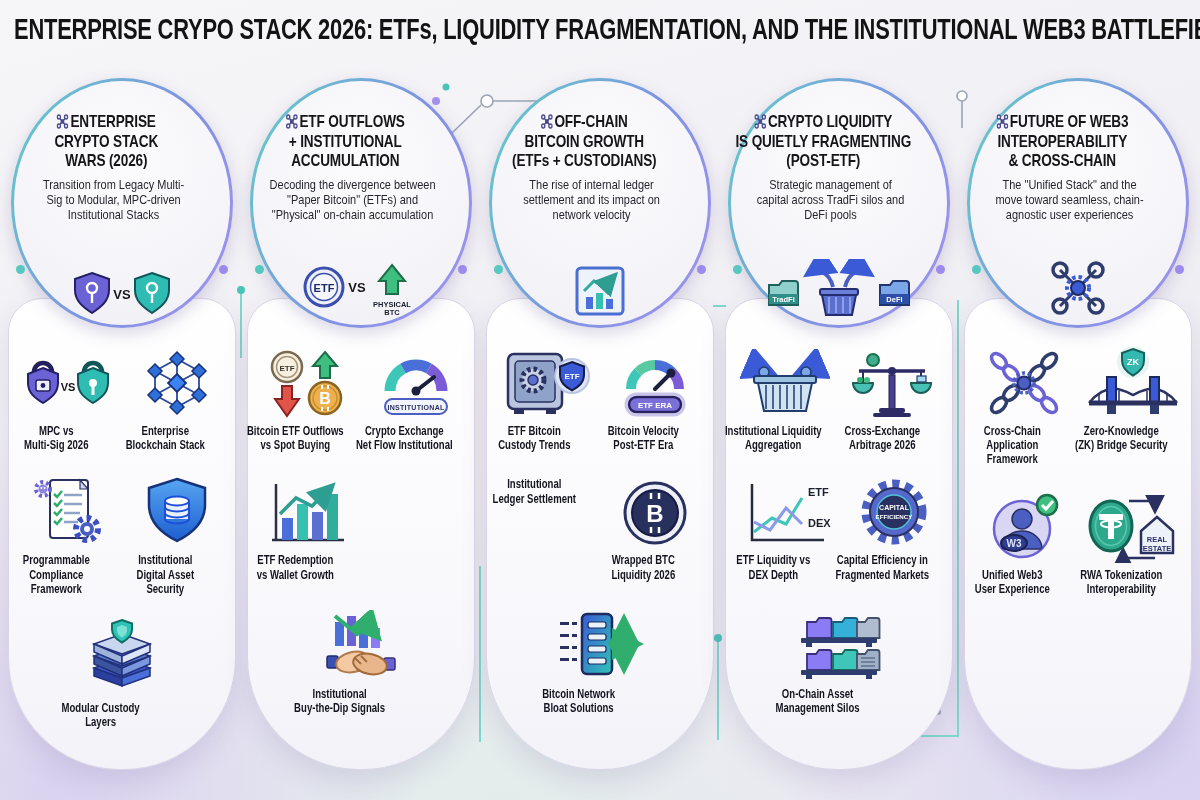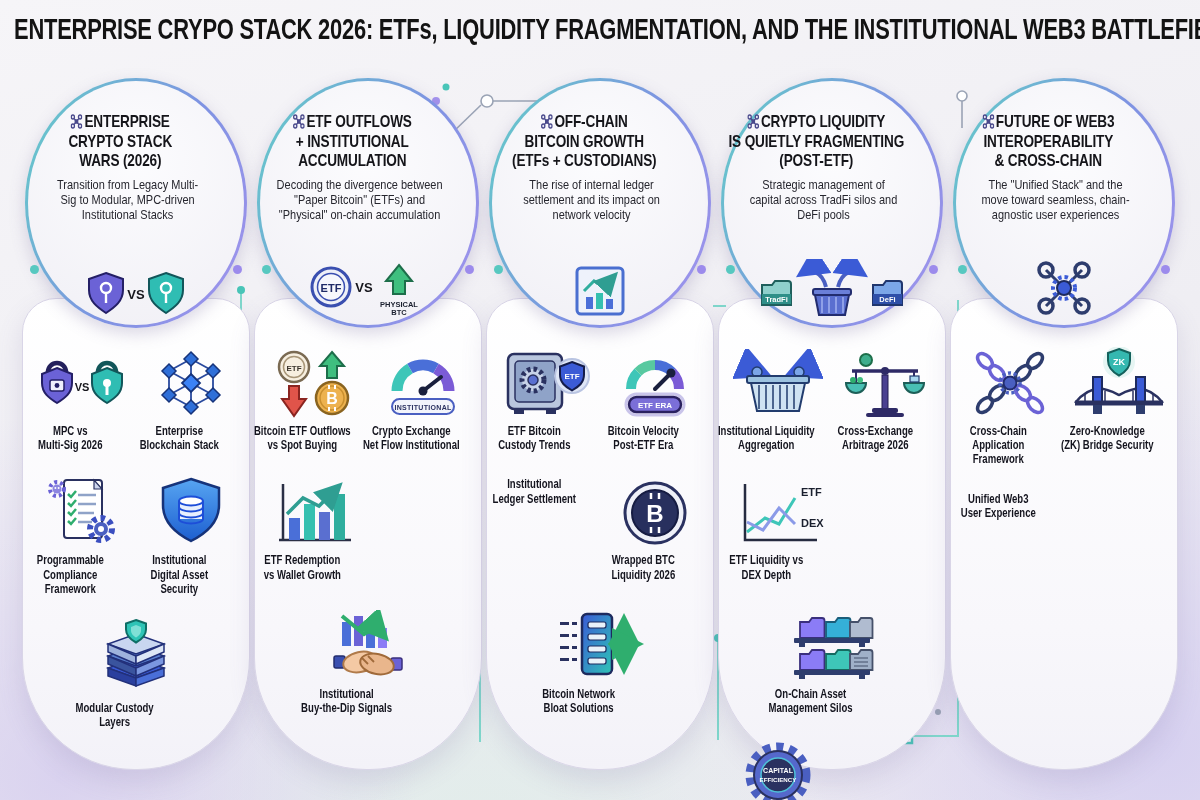--- a/index.html
+++ b/index.html
@@ -12,21 +12,21 @@
     radial-gradient(circle at 97% 93%, rgba(210,203,240,.8), transparent 28%),
     radial-gradient(circle at 40% 108%, rgba(219,238,229,.65), transparent 32%),
     linear-gradient(165deg,#f6f5f8,#efeef3 55%,#eae8f1);
 }
 .main-title{
   position:absolute;top:12px;left:14px;
   font-size:30px;font-weight:bold;color:#131313;
   white-space:nowrap;letter-spacing:-.3px;
   transform:scaleX(.73);transform-origin:left center;
 }
-.columns{position:absolute;top:78px;left:0;right:0;display:flex;justify-content:center;z-index:1}
+.columns{position:absolute;top:78px;left:0;right:0;display:flex;justify-content:center;gap:7px;z-index:1}
 .column{width:232px;display:flex;flex-direction:column;align-items:center;position:relative}
 .bubble-ring{
   width:222px;height:250px;border-radius:50%;padding:3px;
   background:linear-gradient(115deg,#62cfc7,#7e93e2 55%,#a493ee);
   box-shadow:0 6px 16px rgba(110,100,150,.25);
   position:relative;z-index:2;
 }
 .bubble{
   width:100%;height:100%;border-radius:50%;
   background:radial-gradient(circle at 50% 32%,#fcfcfe,#f0eff5);
@@ -561,20 +561,33 @@
               <path d="M14,6 V62 H86" stroke="#262b40" stroke-width="2.5" fill="none"></path>
               <path d="M16,54 L34,40 L48,46 L64,20" stroke="#3ec6b8" stroke-width="3" fill="none"></path>
               <path d="M16,44 L32,52 L48,30 L64,46" stroke="#8b9ae8" stroke-width="3" fill="none"></path>
               <text x="70" y="18" font-size="11" font-weight="bold" fill="#1a1f2e">ETF</text>
               <text x="70" y="49" font-size="11" font-weight="bold" fill="#1a1f2e">DEX</text>
             </svg>
           </div>
           <div class="item-label">ETF Liquidity vs
 DEX Depth</div>
         </div>
+        <div class="item">
+          <div class="item-icon">
+            <svg width="80" height="72" viewBox="0 0 80 72">
+              <circle cx="40" cy="36" r="27" fill="none" stroke="#4a5fc1" stroke-width="11" stroke-dasharray="7 5.5"></circle>
+              <circle cx="40" cy="36" r="24" fill="#5568cc" stroke="#2a3160" stroke-width="2"></circle>
+              <circle cx="40" cy="36" r="17" fill="#2a3160" stroke="#4ec0d8" stroke-width="1.5"></circle>
+              <text x="40" y="34" font-size="7" font-weight="bold" fill="#ffffff" text-anchor="middle">CAPITAL</text>
+              <text x="40" y="43" font-size="6.2" font-weight="bold" fill="#ffffff" text-anchor="middle">EFFICIENCY</text>
+            </svg>
+          </div>
+          <div class="item-label">Capital Efficiency in
+Fragmented Markets</div>
+        </div>
         <div class="item wide">
           <div class="item-icon">
             <svg width="92" height="72" viewBox="0 0 92 72">
               <g stroke-width="1.8">
                 <path d="M14,12 h9 l3,-4 h10 q2.5,0 2.5,2.5 V28 H14 z" fill="#8b7cf6" stroke="#3a2f7d"></path>
                 <path d="M40,12 h9 l3,-4 h10 q2.5,0 2.5,2.5 V28 H40 z" fill="#35b0d8" stroke="#1a5d7a"></path>
                 <path d="M64,12 h8 l3,-4 h9 q2.5,0 2.5,2.5 V28 H64 z" fill="#b0bcd0" stroke="#45506a"></path>
               </g>
               <rect x="8" y="28" width="76" height="5" rx="1" fill="#2e3d6e"></rect>
               <rect x="13" y="33" width="6" height="4" fill="#2e3d6e"></rect>
@@ -585,33 +598,20 @@
                 <path d="M64,44 h8 l3,-4 h9 q2.5,0 2.5,2.5 V60 H64 z" fill="#9fb0c8" stroke="#45506a"></path>
               </g>
               <path d="M68,48 h14 M68,52 h14 M68,56 h14" stroke="#45506a" stroke-width="1.2"></path>
               <rect x="8" y="60" width="76" height="5" rx="1" fill="#2e3d6e"></rect>
               <rect x="13" y="65" width="6" height="4" fill="#2e3d6e"></rect>
                 <rect x="73" y="65" width="6" height="4" fill="#2e3d6e"></rect>
             </svg>
           </div>
           <div class="item-label">On-Chain Asset
 Management Silos</div>
-        </div>
-        <div class="item">
-          <div class="item-icon">
-            <svg width="80" height="72" viewBox="0 0 80 72">
-              <circle cx="40" cy="36" r="27" fill="none" stroke="#4a5fc1" stroke-width="11" stroke-dasharray="7 5.5"></circle>
-              <circle cx="40" cy="36" r="24" fill="#5568cc" stroke="#2a3160" stroke-width="2"></circle>
-              <circle cx="40" cy="36" r="17" fill="#2a3160" stroke="#4ec0d8" stroke-width="1.5"></circle>
-              <text x="40" y="34" font-size="7" font-weight="bold" fill="#ffffff" text-anchor="middle">CAPITAL</text>
-              <text x="40" y="43" font-size="6.2" font-weight="bold" fill="#ffffff" text-anchor="middle">EFFICIENCY</text>
-            </svg>
-          </div>
-          <div class="item-label">Capital Efficiency in
-Fragmented Markets</div>
         </div>
       </div>
     </div>
   </div>
 
   <div class="column">
     <div class="bubble-ring">
       <div class="bubble">
         <div class="col-title"><span class="title-icon"><svg width="15" height="15" viewBox="0 0 15 15">
                 <g stroke="#4a4a8c" stroke-width="1.6" fill="#e8e8f4">
@@ -682,20 +682,54 @@
               <rect x="65" y="30" width="9" height="26" fill="#3b5bd6" stroke="#1d2a5e" stroke-width="2"></rect>
               <path d="M4,56 H92" stroke="#2a3160" stroke-width="5"></path>
               <rect x="22" y="58" width="9" height="9" fill="#2e3d6e"></rect>
                 <rect x="65" y="58" width="9" height="9" fill="#2e3d6e"></rect>
             </svg>
           </div>
           <div class="item-label">Zero-Knowledge
 (ZK) Bridge Security</div>
         </div>
         <div class="item">
+          <div class="item-icon">
+            <svg width="80" height="72" viewBox="0 0 80 72">
+              <clipPath id="clipUser">
+                  <circle cx="38" cy="38" r="28"></circle>
+                </clipPath>
+              <circle cx="38" cy="38" r="28" fill="#d8d6f2" stroke="#6b62d6" stroke-width="2.5"></circle>
+              <g clip-path="url(#clipUser)">
+                <circle cx="38" cy="28" r="10" fill="#4a5fc1" stroke="#2a3160" stroke-width="1.5"></circle>
+                <path d="M18,66 a20,18 0 0 1 40,0 z" fill="#4a5fc1" stroke="#2a3160" stroke-width="1.5" transform="translate(0,-8)"></path>
+              </g>
+              <ellipse cx="30" cy="52" rx="13" ry="8" fill="#2e3d8e" stroke="#1a2258" stroke-width="2"></ellipse>
+              <text x="30" y="56" font-size="10" font-weight="bold" fill="#dfe4ff" text-anchor="middle">W3</text>
+              <circle cx="63" cy="14" r="10" fill="#3fbf7f" stroke="#1d6e4a" stroke-width="2.5"></circle>
+              <path d="M58,14 l4,4 l7,-8" stroke="#ffffff" stroke-width="3" fill="none"></path>
+            </svg>
+          </div>
           <div class="item-label">Unified Web3
 User Experience</div>
         </div>
+        <div class="item">
+          <div class="item-icon">
+            <svg width="96" height="72" viewBox="0 0 96 72">
+              <path d="M44,10 h26 v10" stroke="#2a3160" stroke-width="2.5" fill="none" marker-end="url(#ahNavy)"></path>
+              <path d="M70,67 H38 v-8" stroke="#2a3160" stroke-width="2.5" fill="none" marker-end="url(#ahNavy)"></path>
+              <ellipse cx="26" cy="35" rx="21" ry="25" fill="#2ea88c" stroke="#136653" stroke-width="3"></ellipse>
+              <ellipse cx="26" cy="35" rx="15.5" ry="19.5" fill="none" stroke="#57c8ae" stroke-width="1.5"></ellipse>
+              <rect x="14" y="23" width="24" height="6" rx="1" fill="#ffffff"></rect>
+              <rect x="23" y="23" width="6" height="25" fill="#ffffff"></rect>
+              <ellipse cx="26" cy="33" rx="10" ry="3.5" fill="none" stroke="#ffffff" stroke-width="2"></ellipse>
+              <path d="M56,40 l16,-14 l16,14 v22 h-32 z" fill="#edf1f8" stroke="#2a3160" stroke-width="2.5"></path>
+              <text x="72" y="51" font-size="7.5" font-weight="bold" fill="#2a3160" text-anchor="middle">REAL</text>
+              <text x="72" y="60" font-size="7.5" font-weight="bold" fill="#2a3160" text-anchor="middle">ESTATE</text>
+            </svg>
+          </div>
+          <div class="item-label">RWA Tokenization
+Interoperability</div>
+        </div>
       </div>
     </div>
   </div>
 
 </div>
 
 </body></html>

